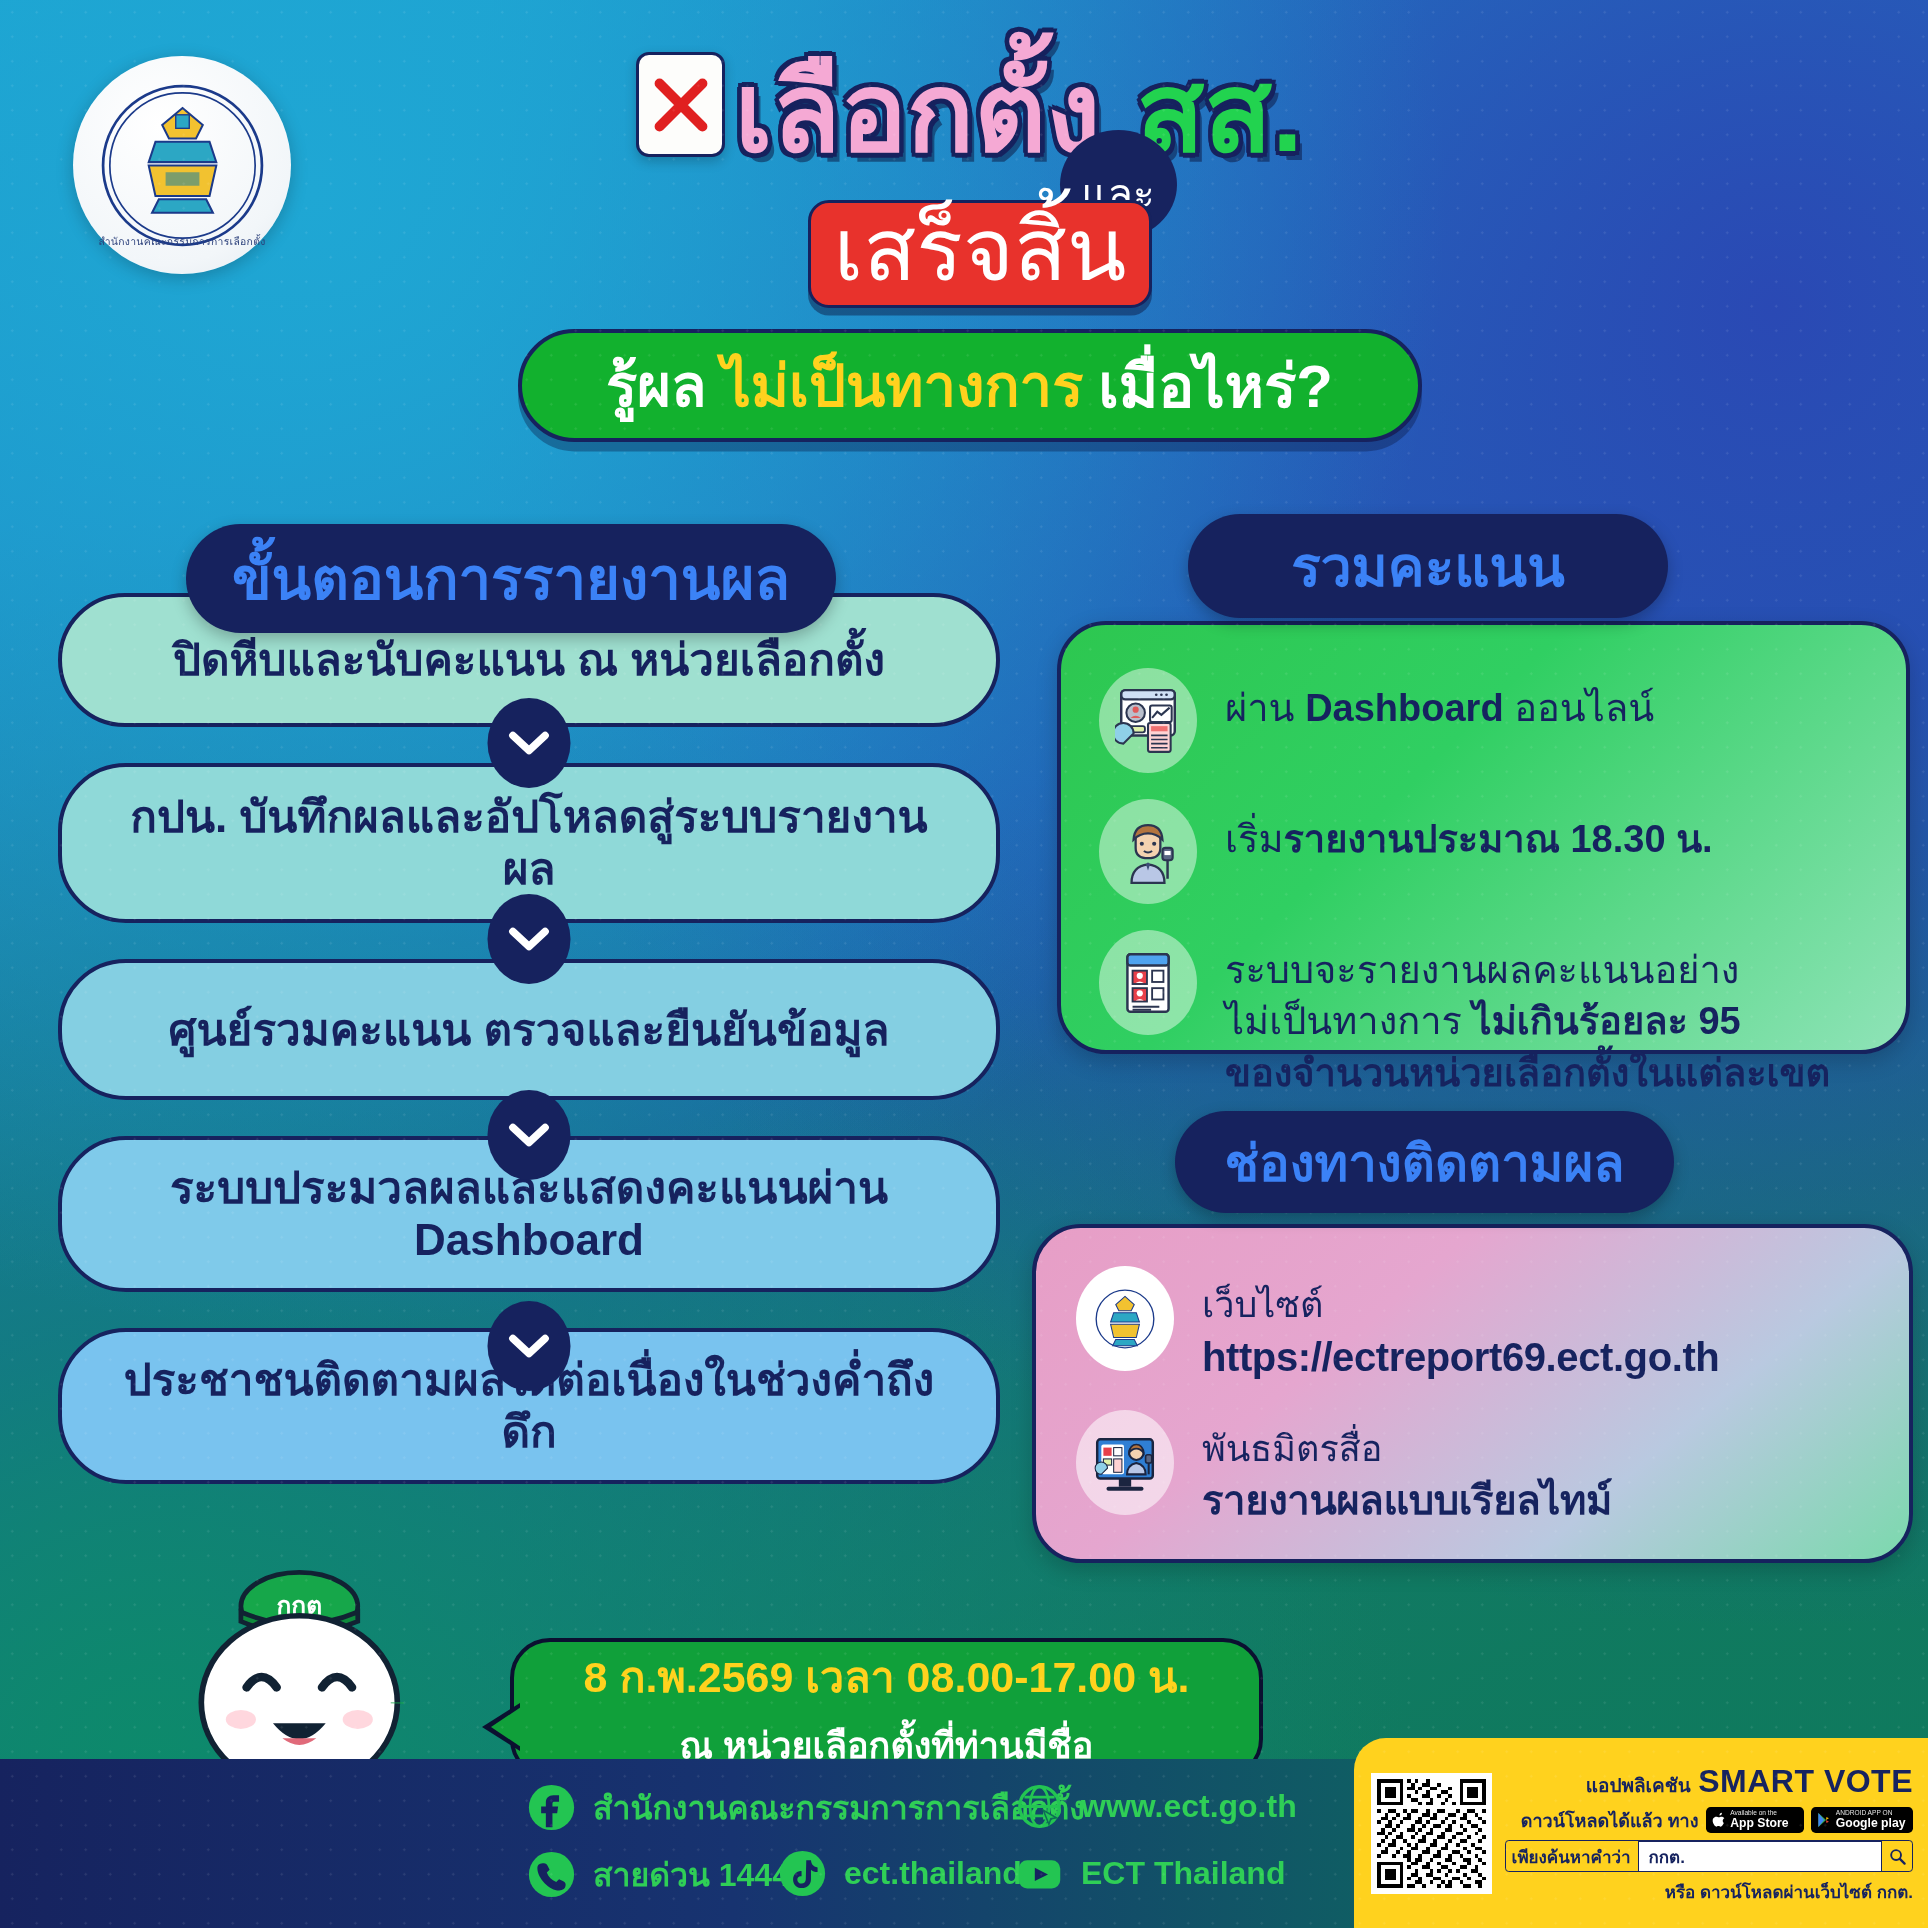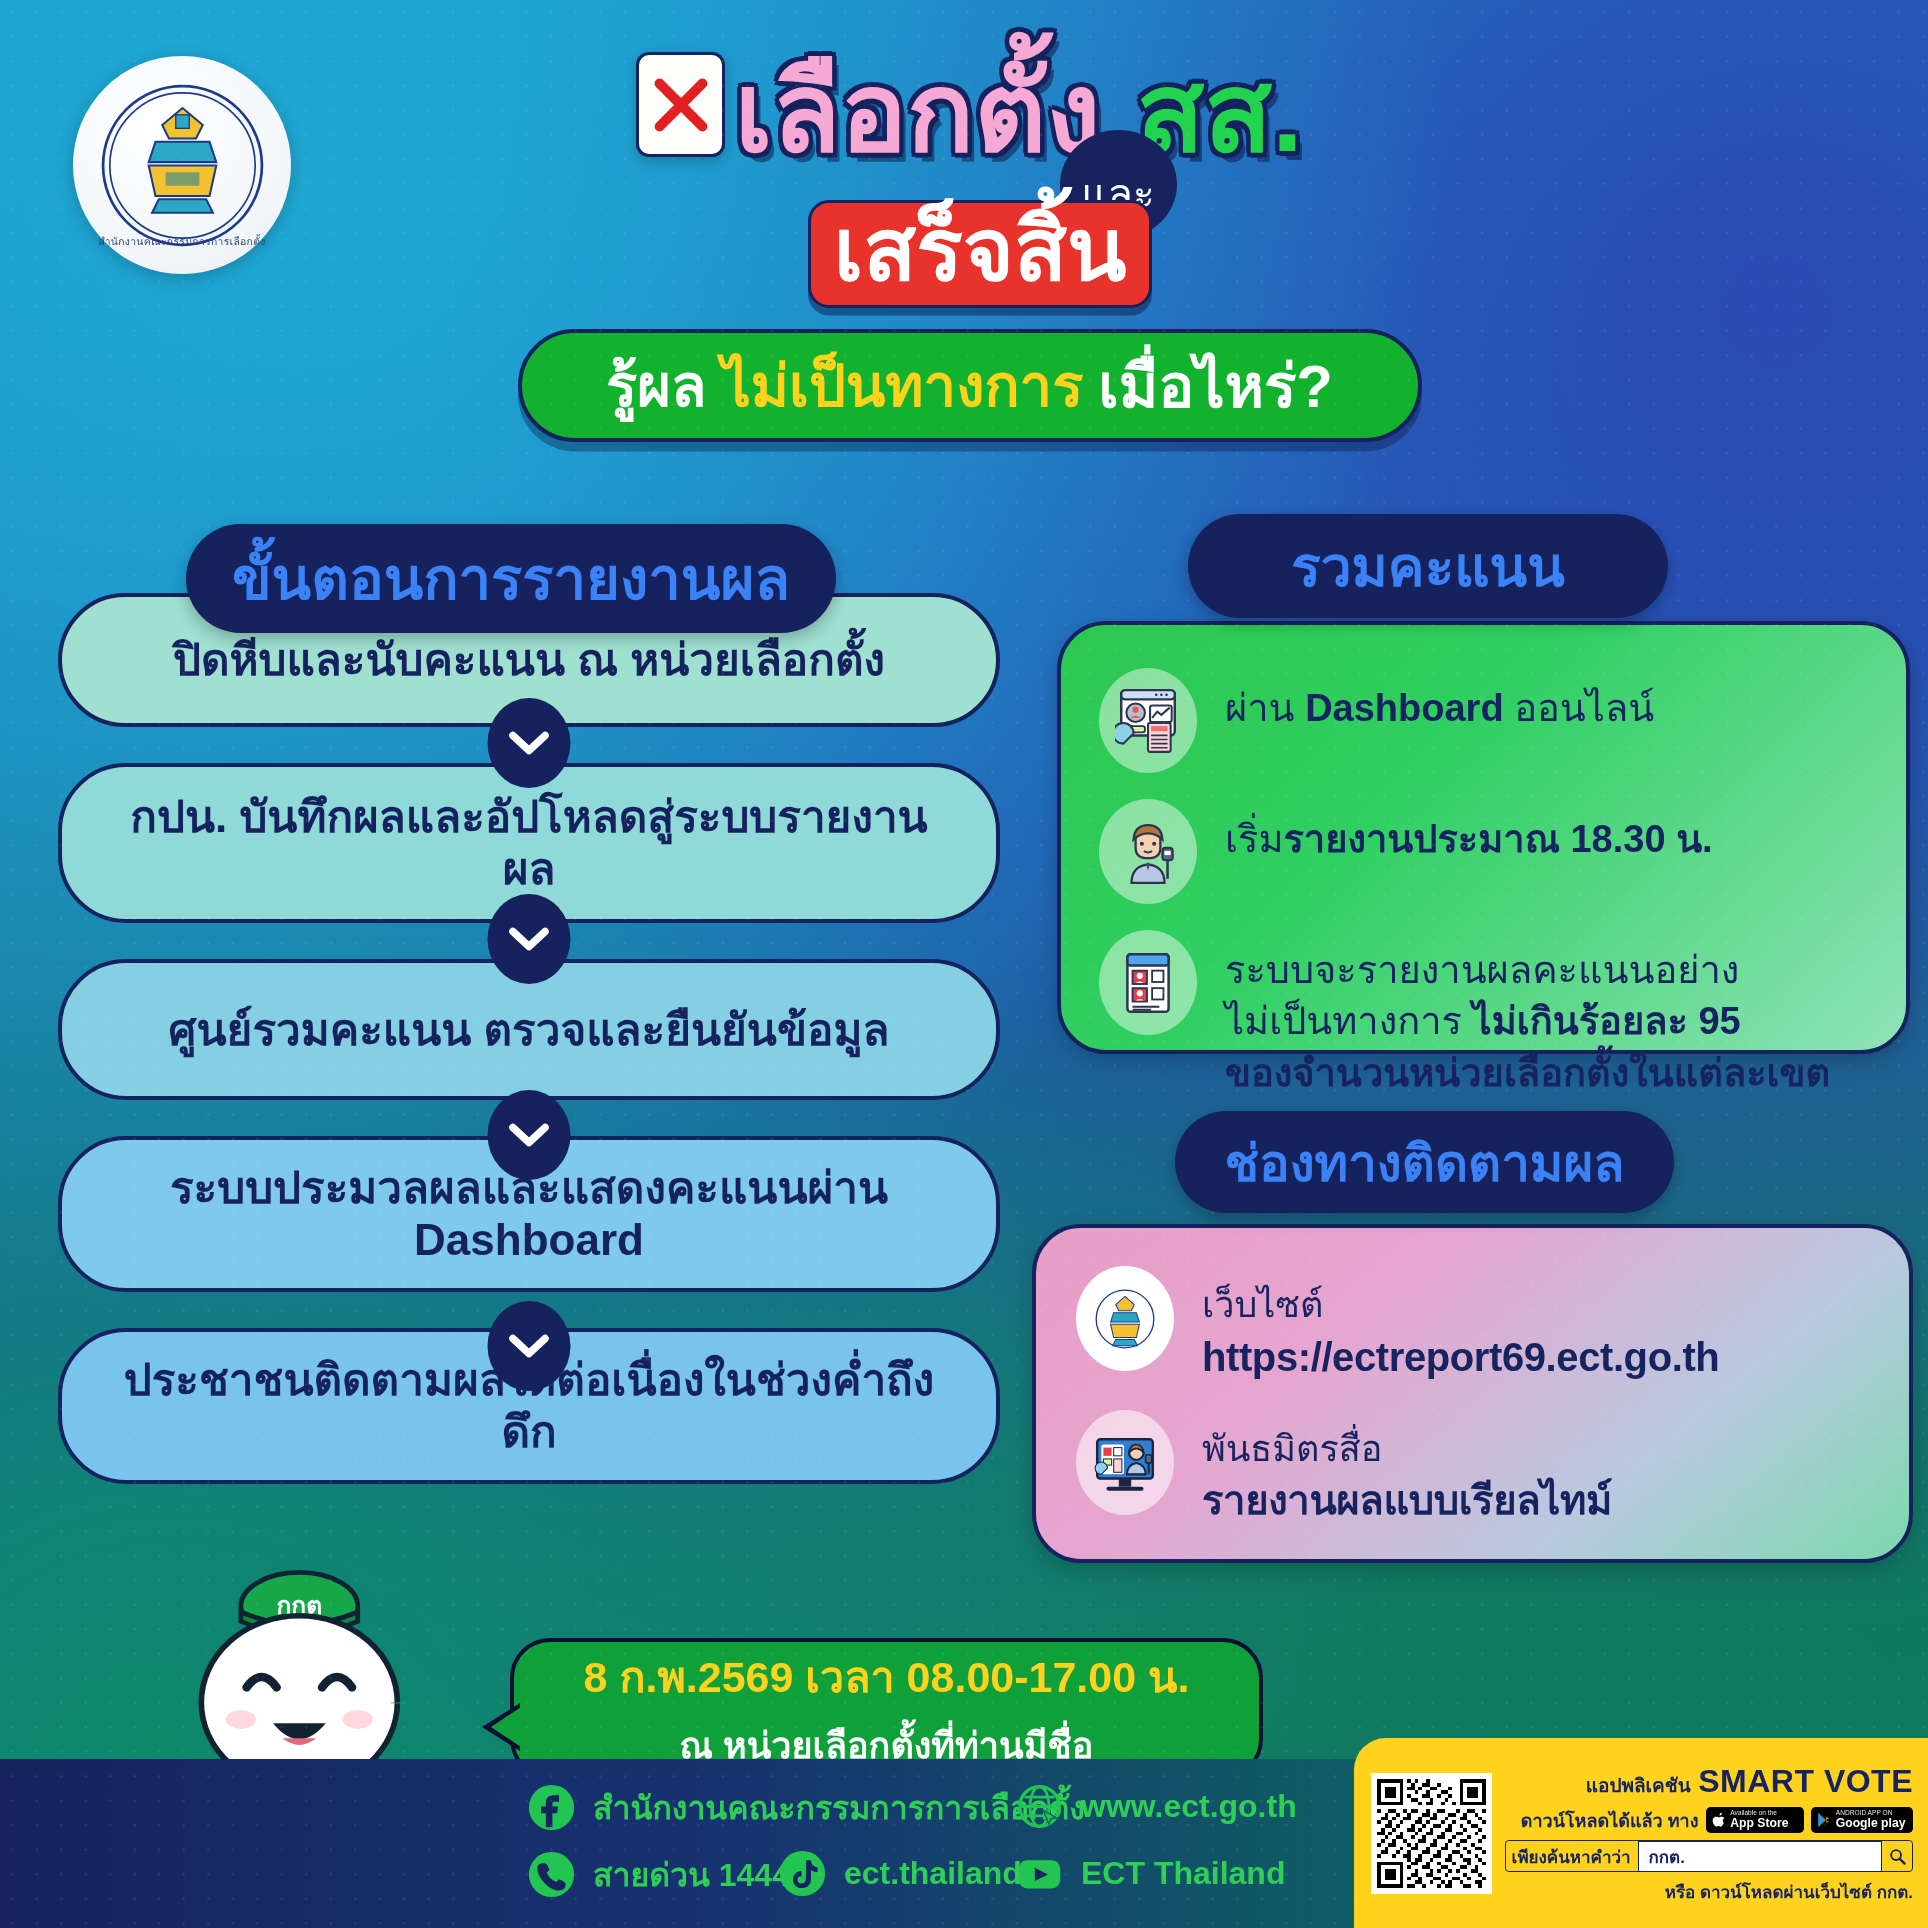--- a/index.html
+++ b/index.html
@@ -67,21 +67,21 @@
   .and-bubble span { color:#fff; font-size:41px; font-weight:400; }
   .hl-row2 { display:flex; align-items:center; justify-content:center; margin-top:5.6px; position:relative; z-index:4; }
   .th-yellow { font-size:105px; color:#ffd21e;
     text-shadow: -4.7px 0 0 #16225e, 4.7px 0 0 #16225e, 0 -4.7px 0 #16225e, 0 4.7px 0 #16225e,
                  3.8px 3.8px 0 #16225e, -3.8px 3.8px 0 #16225e, 3.8px -3.8px 0 #16225e, -3.8px -3.8px 0 #16225e,
                  6.6px 8.5px 0 rgba(10,20,60,.5);}
   .red-pill {
     background:#e8322c; border:3.8px solid #16225e; border-radius:21px;
     padding:3.8px 22.6px 11.3px; margin-left:21px; box-shadow:0 7.5px 0 rgba(10,20,60,.45);
   }
-  .red-pill span { font-size:87px; color:#ffffff; font-weight:700; line-height:1; }
+  .red-pill span { font-size:87px; color:#ffffff; font-weight:400; line-height:1; }
   .green-banner {
     margin:21px auto 0; width:904px; height:113px; background:#12b12e;
     border:4.7px solid #16225e; border-radius:58px;
     display:flex; align-items:center; justify-content:center; gap:15px;
     box-shadow:0 9.4px 0 rgba(10,20,60,.35);
   }
   .gb-white { font-size:58px; color:#fff; font-weight:700; }
   .gb-yellow { font-size:58px; color:#ffd21e; font-weight:800; }
   .gb-white2 { font-size:60px; color:#fff; font-weight:800; }
 

